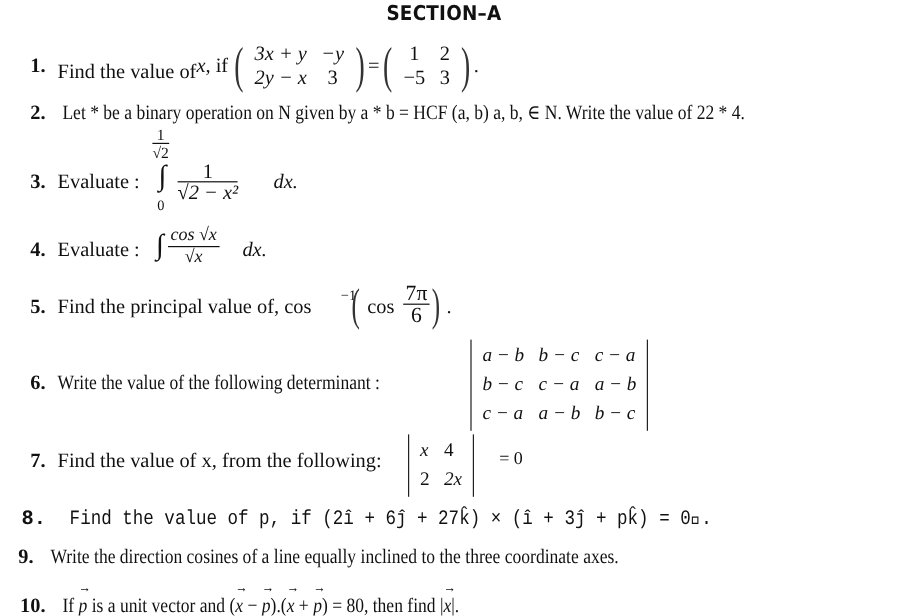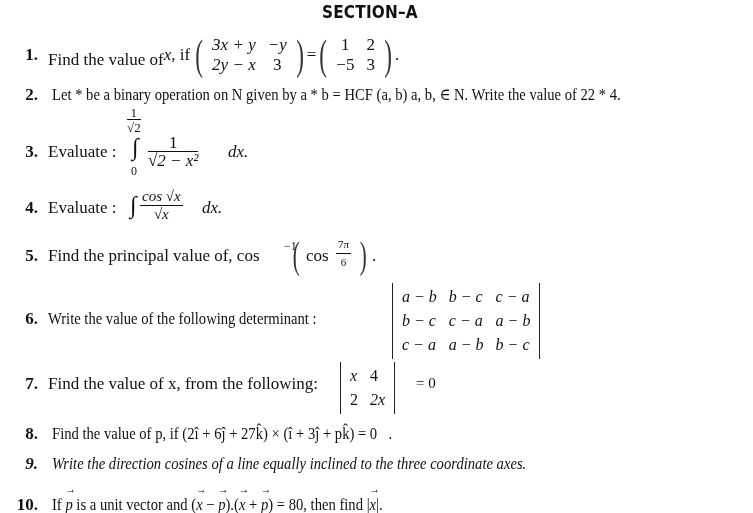--- a/index.html
+++ b/index.html
@@ -99,21 +99,21 @@
   </span>
   <span class="abs it" style="left:184px; top:12px;">dx.</span>
 </div>
 
 <div class="abs" style="left:18px; top:236px; height:40px;">
   <span class="num abs" style="left:0; top:10px; width:20px;">5.</span>
   <span class="abs" style="left:30px; top:10px;">Find the principal value of, cos</span>
   <span class="abs" style="left:266px; top:3px; font-size:12px;">−1</span>
   <span class="abs paren" style="left:272px; top:-2px; font-size:38px;">(</span>
   <span class="abs" style="left:288px; top:10px;">cos</span>
-  <span class="abs frac" style="left:318px; top:0px; font-size:11px;">
+  <span class="abs frac" style="left:318px; top:0px; font-size:18px;">
     <span class="n">7π</span>
     <span class="d">6</span>
   </span>
   <span class="abs paren" style="left:339px; top:-2px; font-size:38px;">)</span>
   <span class="abs" style="left:354px; top:10px;">.</span>
 </div>
 
 <div class="abs" style="left:18px; top:283px; height:76px;">
   <span class="num abs" style="left:0; top:26px; width:20px;">6.</span>
   <span class="abs cond" style="left:30px; top:26px;">Write the value of the following determinant :</span>
@@ -153,26 +153,26 @@
       <tr>
             <td style="font-style:normal;">2</td>
             <td>2x</td>
           </tr>
     </tbody>
       </table>
   </span>
   <span class="abs" style="left:398px; top:13px; font-size:15px;">= 0</span>
 </div>
 
-<div class="abs" style="left:18px; top:424px;">
+<div class="abs" style="left:18px; top:424px;font-family:Liberation Mono, monospace;">
   <span class="num" style="width:20px;">8.</span>
   <span class="cond" style="margin-left:10px;">Find the value of p, if (2î + 6ĵ + 27k̂) × (î + 3ĵ + pk̂) = 0⃗.</span>
 </div>
 
-<div class="abs" style="left:18px; top:454px;font-style:italic;">
+<div class="abs" style="left:8px; top:454px;">
   <span class="num" style="width:20px;">9.</span>
   <span class="cond" style="margin-left:10px;">Write the direction cosines of a line equally inclined to the three coordinate axes.</span>
 </div>
 
 <div class="abs" style="left:10px; top:495px;">
   <span class="num" style="width:28px;">10.</span>
   <span class="cond" style="margin-left:10px;"><span>If </span><i class="vec">p</i><span> is a unit vector and (</span><i class="vec">x</i><span> − </span><i class="vec">p</i><span>).(</span><i class="vec">x</i><span> + </span><i class="vec">p</i><span>) = 80, then find |</span><i class="vec">x</i><span>|.</span></span>
 </div>
 
 </body></html>

